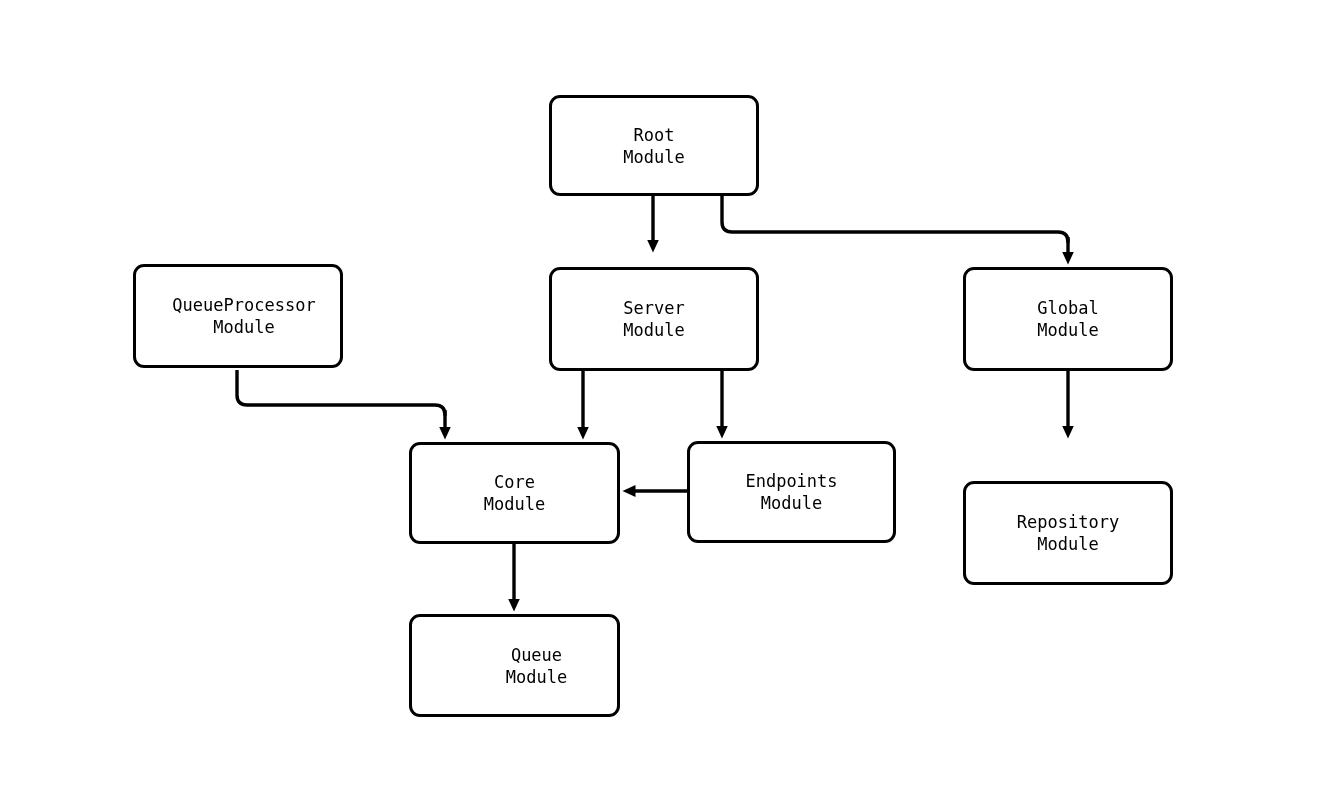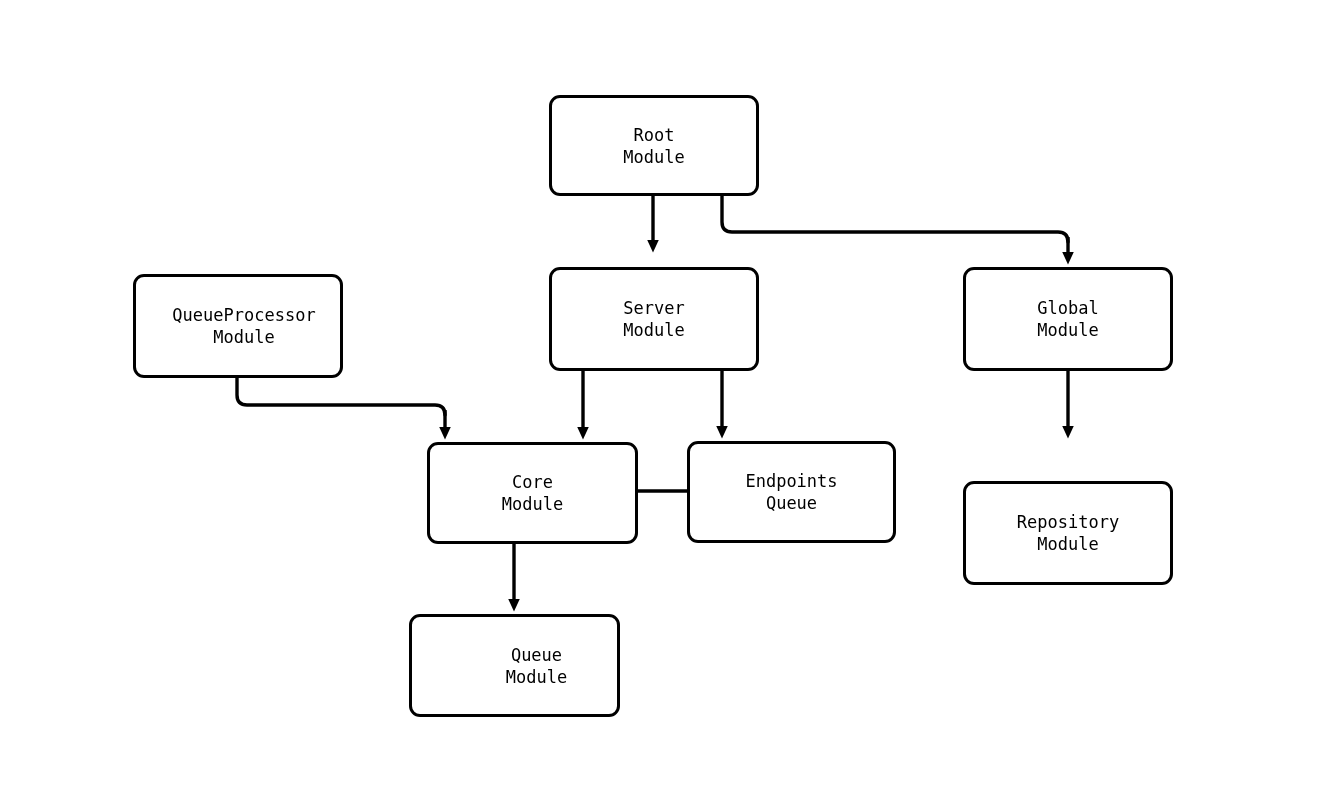--- a/index.html
+++ b/index.html
@@ -96,43 +96,43 @@
     <g>
       <path d="M 514 544 L 514 600" fill="none" stroke="#000000" stroke-width="3.4" marker-end="url(#arrow-down)"></path>
     </g>
   </svg>
 
   <div class="node" style="left:549px; top:95px; width:210px; height:101px;">
     <span class="node-label">Root
 Module</span>
   </div>
 
-  <div class="node" style="left:133px; top:274px; width:210px; height:104px;padding-left:12px;">
+  <div class="node" style="left:133px; top:264px; width:210px; height:104px;padding-left:12px;">
     <span class="node-label">QueueProcessor
 Module</span>
   </div>
 
   <div class="node" style="left:549px; top:267px; width:210px; height:104px;">
     <span class="node-label">Server
 Module</span>
   </div>
 
   <div class="node" style="left:963px; top:267px; width:210px; height:104px;align-items:center;">
     <span class="node-label">Global
 Module</span>
   </div>
 
-  <div class="node" style="left:427px; top:442px; width:211px; height:102px;">
+  <div class="node" style="left:409px; top:442px; width:211px; height:102px;">
     <span class="node-label">Core
 Module</span>
   </div>
 
   <div class="node" style="left:687px; top:441px; width:209px; height:102px;">
     <span class="node-label">Endpoints
-Queue</span>
+Module</span>
   </div>
 
   <div class="node" style="left:963px; top:441px; width:210px; height:104px;margin-top:40px;">
     <span class="node-label">Repository
 Module</span>
   </div>
 
   <div class="node" style="left:409px; top:614px; width:211px; height:103px;padding-left:44px;">
     <span class="node-label">Queue
 Module</span>

